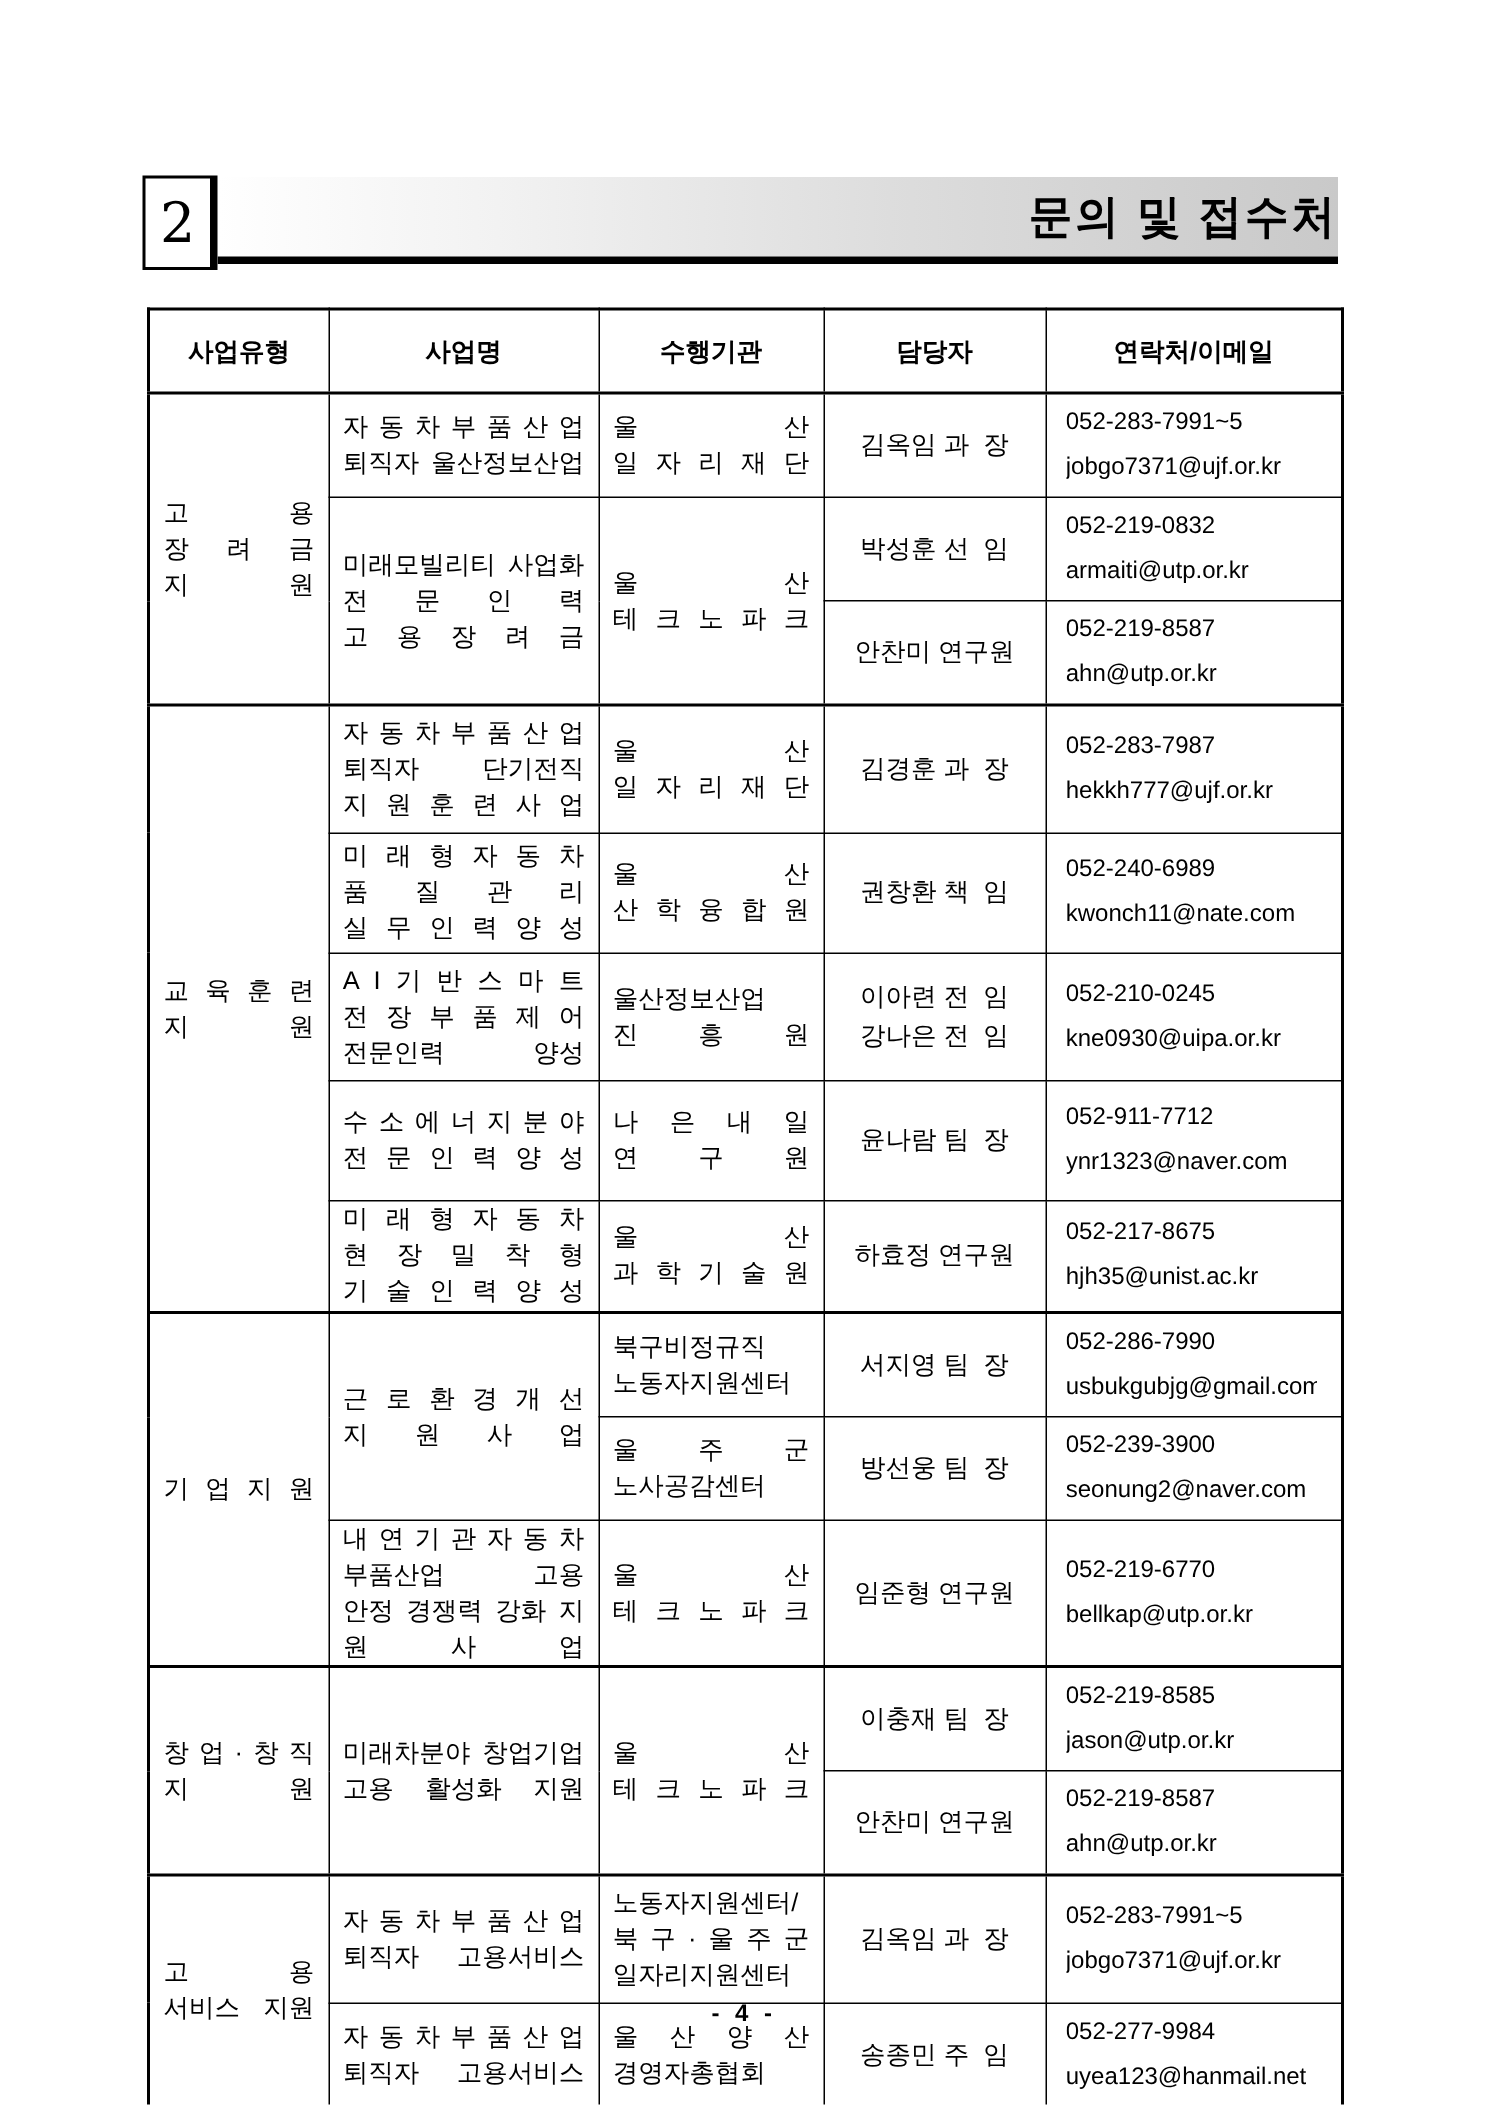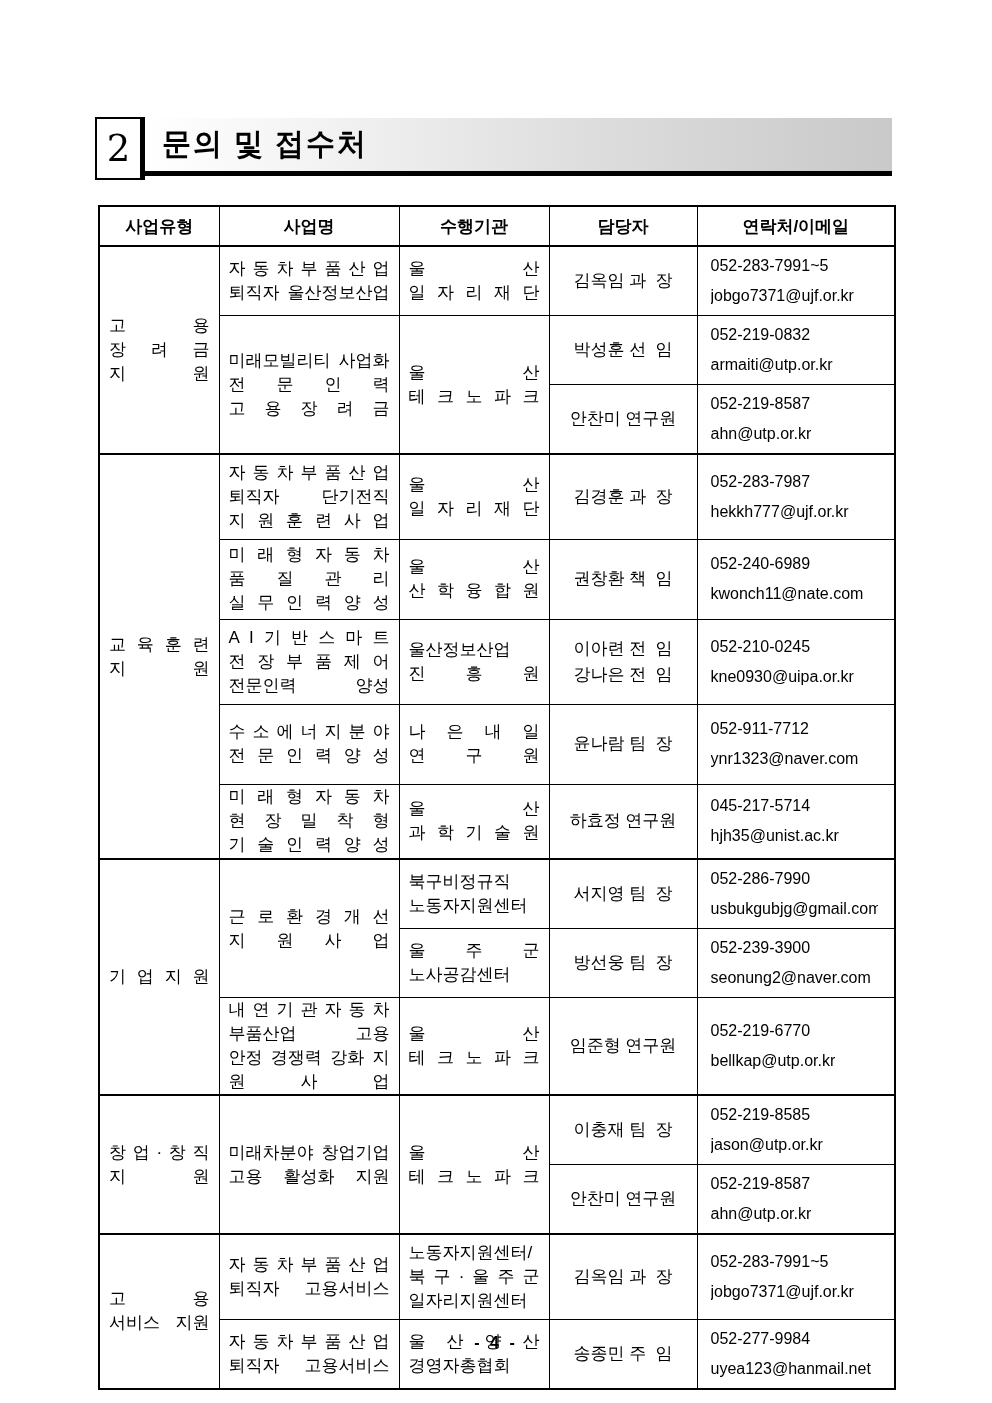--- a/index.html
+++ b/index.html
@@ -25,40 +25,41 @@
     font-family: "DejaVu Serif", serif;
     font-size: 37px; font-weight: 500;
     flex-shrink: 0;
     position: relative; z-index: 2;
   }
   .title-bar {
     flex: 1; height: 58px; margin-top: 1px;
     background: linear-gradient(to right, #ffffff 0%, #f2f2f2 25%, #dddddd 60%, #c9c9c9 100%);
     border-bottom: 5px solid #000;
     display: flex; align-items: center;
-    padding-left: 17px;
+    padding-left: 29px;
+    justify-content: flex-end;
   }
   .title-text {
     font-size: 29px; font-weight: bold; letter-spacing: 2px;
     transform: scaleY(1.05);
   }
 
   
   table.contact-table {
     position: absolute; left: 98px; top: 205px;
     width: 796px;
     border-collapse: collapse;
     table-layout: fixed;
   }
   table.contact-table, table.contact-table th, table.contact-table td {
     border: 1px solid #000;
   }
   table.contact-table { border: 2px solid #000; }
   table.contact-table th {
-    height: 40px;
+    height: 56px;
     font-size: 17px; font-weight: bold;
     text-align: center; vertical-align: middle;
     border-bottom: 2px solid #000;
   }
   table.contact-table td {
     vertical-align: middle;
     font-size: 17px;
   }
   tr.group-top td { border-top: 2px solid #000; }
 
@@ -253,21 +254,21 @@
           <div class="line">기 술 인 력 양 성</div>
         </td>
         <td class="cell-org">
           <div class="line">울 산</div>
           <div class="line">과 학 기 술 원</div>
         </td>
         <td class="cell-person">
           <div class="line">하효정 연구원</div>
         </td>
         <td class="cell-contact">
-          <div class="line">045-217-5714</div>
+          <div class="line">052-217-8675</div>
           <div class="line">hjh35@unist.ac.kr</div>
         </td>
       </tr>
 
       <tr class="group-top" style="height:58px">
         <td class="cell-type" rowspan="3">
           <div class="line">기 업 지 원</div>
         </td>
         <td class="cell-name" rowspan="2">
           <div class="line">근 로 환 경 개 선</div>

